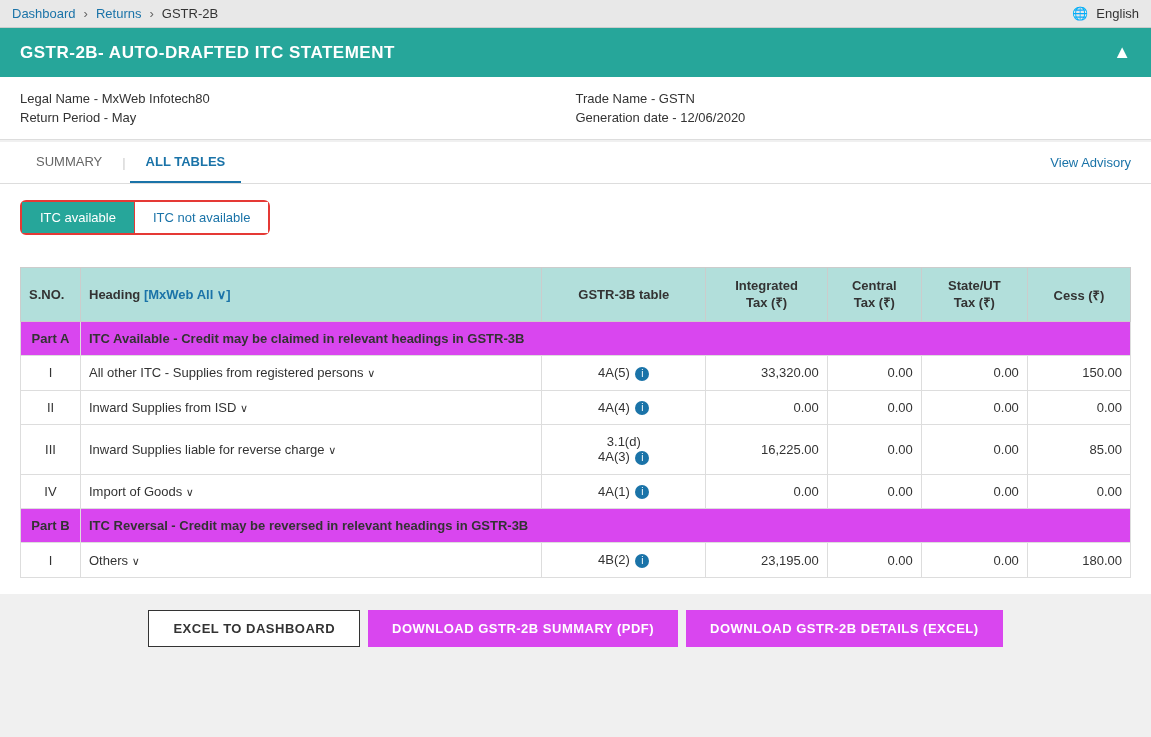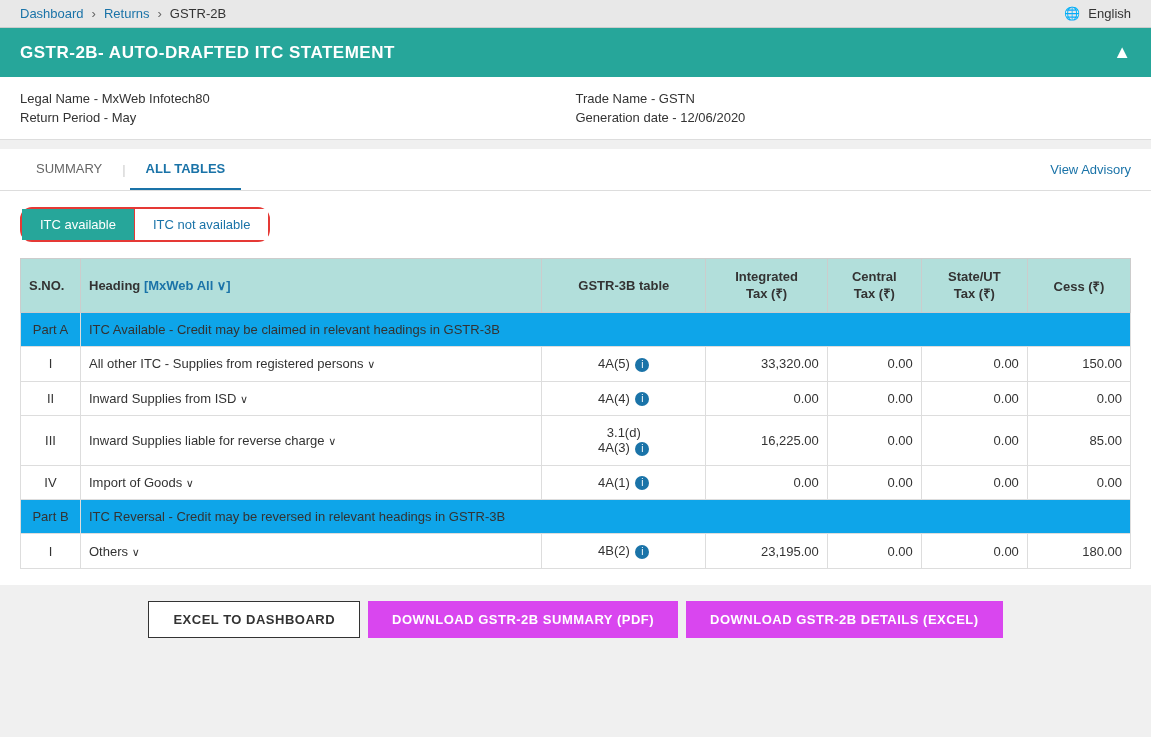--- a/index.html
+++ b/index.html
@@ -1,21 +1,21 @@
 <!DOCTYPE html>
 <html><head>
   <meta charset="utf-8">
   <style>
     * { box-sizing: border-box; margin: 0; padding: 0; }
     body { font-family: Arial, sans-serif; font-size: 13px; background: #f0f0f0; color: #333; }
 
     
     .top-nav {
       background: #e8e8e8;
-      padding: 6px 20px;
+      padding: 6px 12px;
       display: flex;
       justify-content: space-between;
       align-items: center;
       border-bottom: 1px solid #ccc;
     }
     .top-nav-left { display: flex; gap: 8px; align-items: center; }
     .top-nav-link { color: #1a73a8; text-decoration: none; font-size: 13px; cursor: pointer; }
     .top-nav-separator { color: #666; }
     .top-nav-current { color: #333; font-size: 13px; }
     .top-nav-right { display: flex; align-items: center; gap: 4px; color: #333; font-size: 13px; }
@@ -44,21 +44,21 @@
     .info-item { font-size: 13px; color: #333; }
 
     
     .tabs-row {
       background: white;
       padding: 0 20px;
       display: flex;
       align-items: center;
       justify-content: space-between;
       border-bottom: 1px solid #ddd;
-      margin-top: 9px;
+      margin-top: 2px;
     }
     .tabs-left { display: flex; align-items: center; gap: 0; }
     .tab {
       padding: 12px 16px;
       font-size: 13px;
       cursor: pointer;
       color: #666;
       border-bottom: 2px solid transparent;
     }
     .tab.active { color: #1a73a8; border-bottom: 2px solid #1a73a8; font-weight: bold; }
@@ -66,21 +66,21 @@
     .view-advisory { color: #1a73a8; font-size: 13px; cursor: pointer; padding: 12px 0; }
 
     
     .main-content {
       background: white;
       margin: 0;
       padding: 16px 20px;
     }
 
     
-    .itc-buttons { display: flex; gap: 0; border: 2px solid #e53935; display: inline-flex; border-radius: 12px; }
+    .itc-buttons { display: flex; gap: 0; margin-bottom: 16px; border: 2px solid #e53935; display: inline-flex; border-radius: 6px; }
     .itc-btn {
       padding: 8px 18px;
       font-size: 13px;
       cursor: pointer;
       border: none;
       background: white;
       color: #1a73a8;
     }
     .itc-btn.active {
       background: #26a69a;
@@ -104,22 +104,22 @@
     }
     .data-table th.left { text-align: left; }
     .data-table td {
       padding: 9px 8px;
       border: 1px solid #ddd;
       color: #333;
     }
     .data-table td.center { text-align: center; }
     .data-table td.right { text-align: right; }
     .data-table tr.part-row td {
-      background: #0ea5e9;
-      font-weight: normal;
+      background: #d946ef;
+      font-weight: bold;
       color: #333;
       margin-top: 19px;
     }
 
     .expand-link { color: #1a73a8; cursor: pointer; font-size: 13px; }
     .info-icon {
       display: inline-block;
       width: 14px;
       height: 14px;
       background: #1a73a8;

